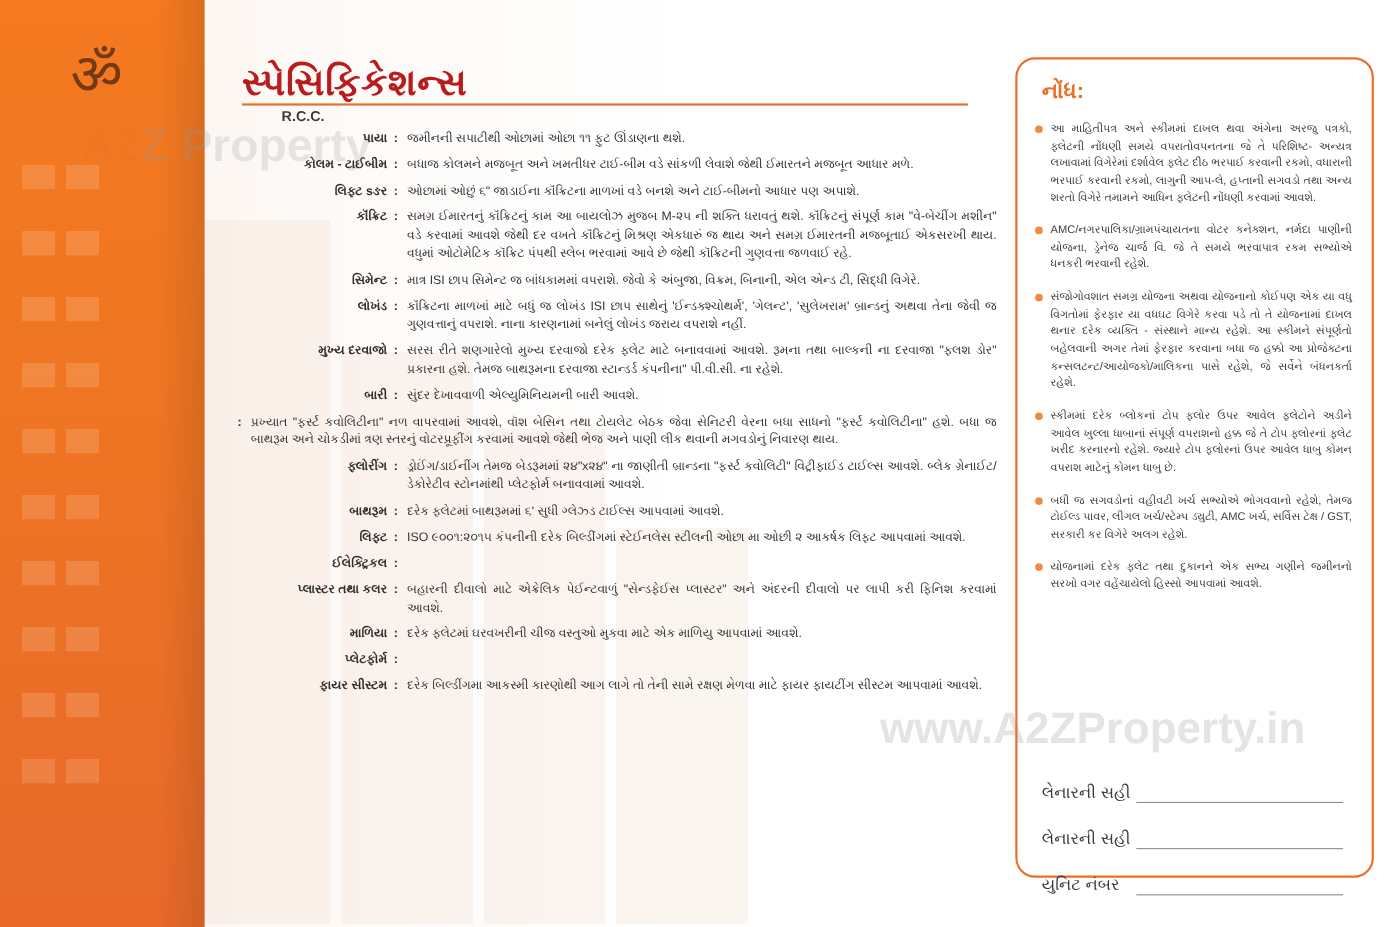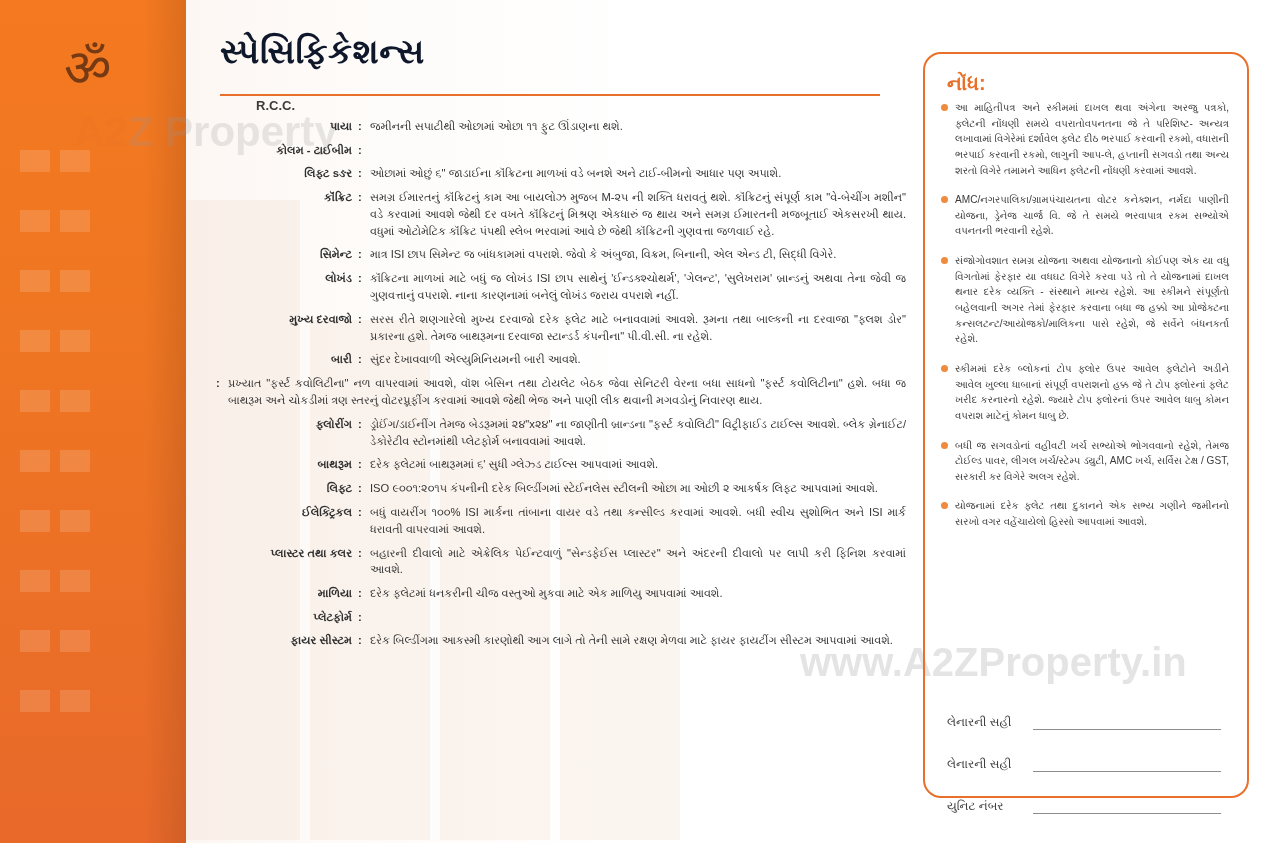--- a/index.html
+++ b/index.html
@@ -43,22 +43,22 @@
     font-weight:bold;white-space:nowrap;pointer-events:none;
   }
   .wm1{left:74px;top:108px;font-size:42px;}
   .wm1 b{color:rgba(232,120,40,0.30);}
   .wm2{left:800px;top:640px;font-size:40px;color:rgba(150,150,150,0.26);}
 
   
   .content{position:absolute;left:186px;top:0;right:0;bottom:0;}
 
   .title{
-    position:absolute;left:34px;top:32px;
-    font-size:34px;font-weight:bold;color:#0f172a;
+    position:absolute;left:34px;top:56px;
+    font-size:34px;font-weight:bold;color:#b91c1c;
     font-family:"Liberation Sans", sans-serif;
     letter-spacing:.5px;
   }
   .title-rule{
     position:absolute;left:34px;top:94px;width:660px;height:2px;background:#e8702a;
   }
   .rcc{
     position:absolute;left:70px;top:98px;font-size:13px;font-weight:bold;color:#3b3b3b;
   }
 
@@ -76,34 +76,34 @@
 
   
   .notes{
     position:absolute;right:18px;top:52px;width:322px;height:742px;
     border:2px solid #e8702a;border-radius:18px;background:transparent;
   }
   .notes h2{
     margin:4px;position:absolute;left:18px;top:14px;font-size:20px;color:#e8702a;font-weight:bold;
   }
   .notes-list{position:absolute;left:16px;top:46px;width:288px;}
-  .note{display:flex;margin-bottom:14px;}
+  .note{display:flex;margin-bottom:14px;margin-top:10px;}
   .bullet{
     flex:0 0 14px;margin-top:4px;
   }
   .bullet span{
     display:block;width:7px;height:7px;border-radius:50%;background:#f08a3c;
   }
   .note p{
     margin:0;font-size:10.1px;line-height:1.55;color:#3a3a3a;text-align:justify;
   }
 
   
   .sig{position:absolute;left:22px;width:282px;}
-  .sig .lab{font-size:12px;color:#3a3a3a;display:inline-block;width:86px;}
+  .sig .lab{font-size:15px;color:#3a3a3a;display:inline-block;width:86px;}
   .sig .line{display:inline-block;width:188px;border-bottom:1px solid #8d8d8d;height:12px;vertical-align:bottom;}
   #sig1{top:658px;}
   #sig2{top:700px;}
   #sig3{top:742px;}
 </style>
 </head>
 <body>
 
 <div class="page">
 
@@ -158,20 +158,21 @@
 
       <div class="row">
         <div class="lbl">પાયા</div>
         <div class="colon">:</div>
         <div class="val">જમીનની સપાટીથી ઓછામાં ઓછા ૧૧ ફુટ ઊંડાણના થશે.</div>
       </div>
 
       <div class="row">
         <div class="lbl">કોલમ - ટાઈબીમ</div>
         <div class="colon">:</div>
+        <div class="val">બધાજ કોલમને મજબૂત અને ખમતીધર ટાઈ-બીમ વડે સાંકળી લેવાશે જેથી ઈમારતને મજબૂત આધાર મળે.</div>
       </div>
 
       <div class="row">
         <div class="lbl">લિફ્ટ sઙર</div>
         <div class="colon">:</div>
         <div class="val">ઓછામાં ઓછું ૬" જાડાઈના કૉંક્રિટના માળખાં વડે બનશે અને ટાઈ-બીમનો આધાર પણ અપાશે.</div>
       </div>
 
       <div class="row">
         <div class="lbl">કૉંક્રિટ</div>
@@ -222,33 +223,32 @@
 
       <div class="row">
         <div class="lbl">લિફ્ટ</div>
         <div class="colon">:</div>
         <div class="val">ISO ૯૦૦૧:૨૦૧૫ કંપનીની દરેક બિલ્ડીંગમાં સ્ટેઈનલેસ સ્ટીલની ઓછા મા ઓછી ૨ આકર્ષક લિફ્ટ આપવામાં આવશે.</div>
       </div>
 
       <div class="row">
         <div class="lbl">ઈલેક્ટ્રિકલ</div>
         <div class="colon">:</div>
-        <div class="val">બધું વાયરીંગ ૧૦૦% ISI માર્કના તાંબાના વાયર વડે તથા કન્સીલ્ડ કરવામાં આવશે. બધી સ્વીચ સુશોભિત અને ISI માર્ક ધરાવતી વાપરવામાં આવશે.</div>
       </div>
 
       <div class="row">
         <div class="lbl">પ્લાસ્ટર તથા કલર</div>
         <div class="colon">:</div>
         <div class="val">બહારની દીવાલો માટે એક્રેલિક પેઈન્ટવાળું "સેન્ડફેઈસ પ્લાસ્ટર" અને અંદરની દીવાલો પર લાપી કરી ફિનિશ કરવામાં આવશે.</div>
       </div>
 
       <div class="row">
         <div class="lbl">માળિયા</div>
         <div class="colon">:</div>
-        <div class="val">દરેક ફ્લેટમાં ધનકરીની ચીજ વસ્તુઓ મુકવા માટે એક માળિયુ આપવામાં આવશે.</div>
+        <div class="val">દરેક ફ્લેટમાં ઘરવખરીની ચીજ વસ્તુઓ મુકવા માટે એક માળિયુ આપવામાં આવશે.</div>
       </div>
 
       <div class="row">
         <div class="lbl">પ્લેટફોર્મ</div>
         <div class="colon">:</div>
       </div>
 
       <div class="row">
         <div class="lbl">ફાયર સીસ્ટમ</div>
         <div class="colon">:</div>
@@ -264,21 +264,21 @@
         <div class="note">
           <div class="bullet">
               <span></span>
             </div>
           <p>આ માહિતીપત્ર અને સ્કીમમાં દાખલ થવા અંગેના અરજુ પત્રકો, ફ્લેટની નોંધણી સમયે વપરાતોવપનતના જે તે પરિશિષ્ટ- અન્યત્ર લખાવામાં વિગેરેમાં દર્શાવેલ ફ્લેટ દીઠ ભરપાઈ કરવાની રકમો, વધારાની ભરપાઈ કરવાની રકમો, લાગુની આપ-લે, હપ્તાની સગવડો તથા અન્ય શરતો વિગેરે તમામને આધિન ફ્લેટની નોંધણી કરવામાં આવશે.</p>
         </div>
         <div class="note">
           <div class="bullet">
               <span></span>
             </div>
-          <p>AMC/નગરપાલિકા/ગ્રામપંચાયતના વોટર કનેક્શન, નર્મદા પાણીની યોજના, ડ્રેનેજ ચાર્જ વિ. જે તે સમયે ભરવાપાત્ર રકમ સભ્યોએ વપનતની ભરવાની રહેશે.</p>
+          <p>AMC/નગરપાલિકા/ગ્રામપંચાયતના વોટર કનેક્શન, નર્મદા પાણીની યોજના, ડ્રેનેજ ચાર્જ વિ. જે તે સમયે ભરવાપાત્ર રકમ સભ્યોએ ધનકરી ભરવાની રહેશે.</p>
         </div>
         <div class="note">
           <div class="bullet">
               <span></span>
             </div>
           <p>સંજોગોવશાત સમગ્ર યોજના અથવા યોજનાનો કોઈપણ એક યા વધુ વિગતોમાં ફેરફાર યા વધઘટ વિગેરે કરવા પડે તો તે યોજનામાં દાખલ થનાર દરેક વ્યક્તિ - સંસ્થાને માન્ય રહેશે. આ સ્કીમને સંપૂર્ણતો બહેલવાની અગર તેમાં ફેરફાર કરવાના બધા જ હક્કો આ પ્રોજેક્ટના કન્સલટન્ટ/આયોજકો/માલિકના પાસે રહેશે, જે સર્વેને બંધનકર્તા રહેશે.</p>
         </div>
         <div class="note">
           <div class="bullet">
               <span></span>

